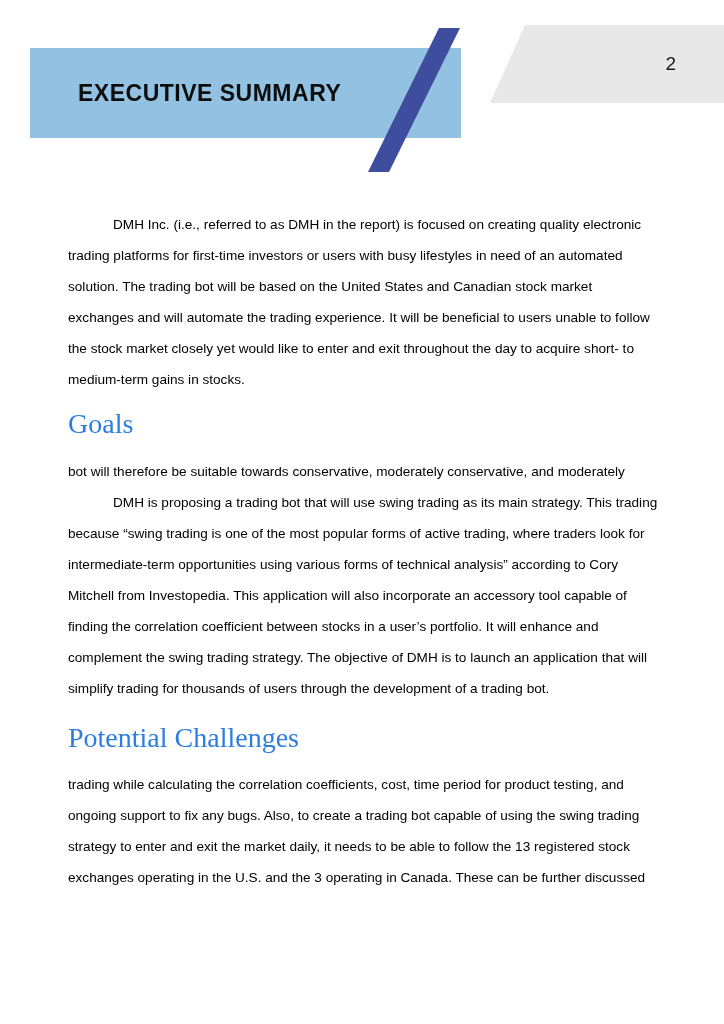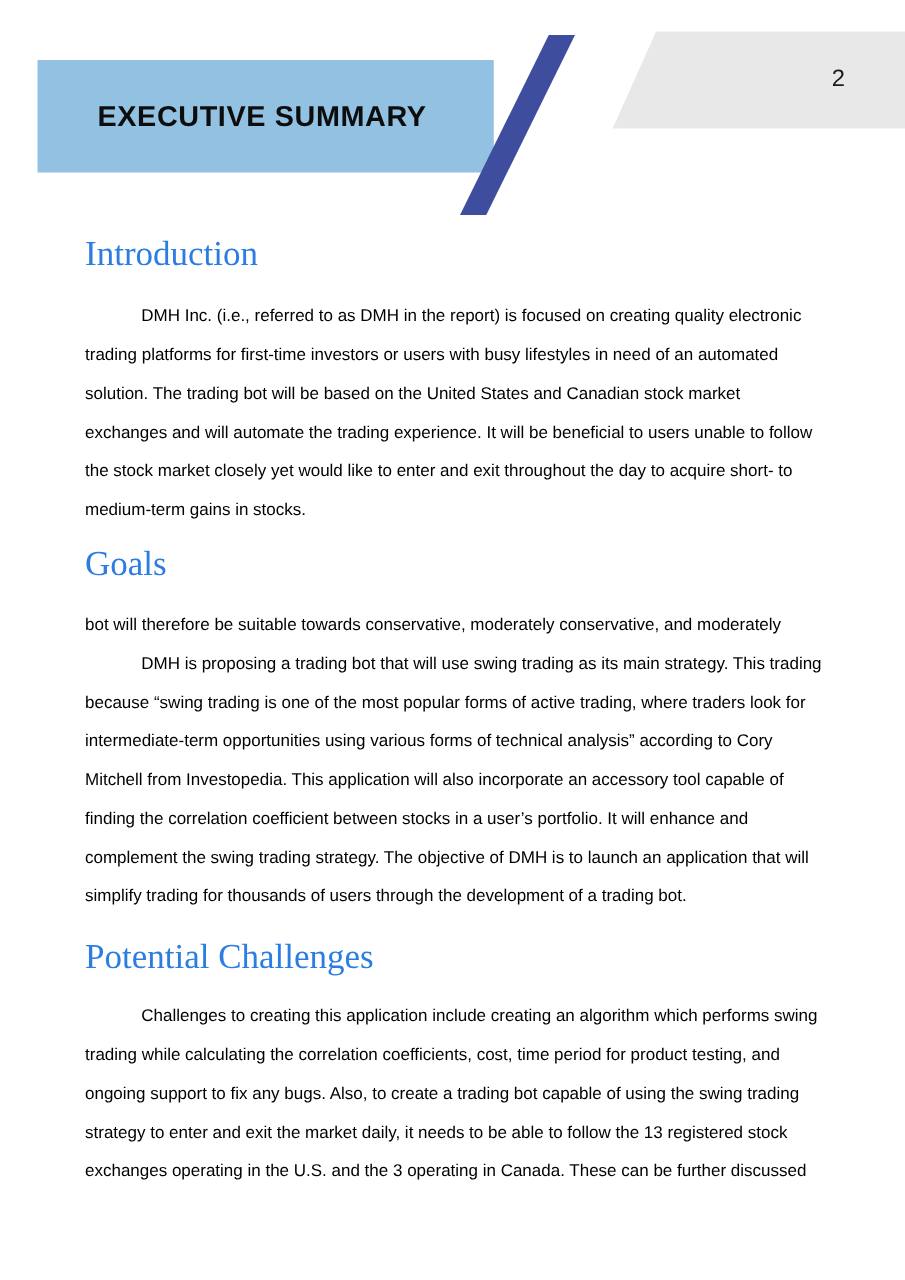--- a/index.html
+++ b/index.html
@@ -13,21 +13,21 @@
     position:relative;
     width:724px;height:1024px;
     background:#ffffff;
     overflow:hidden;
     font-family:"Liberation Sans", sans-serif;
     color:#000;
   }
   
   .banner{
     position:absolute;left:30px;top:48px;
-    width:365px;height:90px;
+    width:431px;height:90px;
     background:var(--banner);
   }
   .banner h1{
     margin:0;
     padding-left:48px;
     line-height:90px;
     font-size:23px;
     font-weight:bold;
     letter-spacing:.5px;
     color:#0d0d0d;
@@ -94,21 +94,20 @@
     </div>
     <div class="stripe"></div>
     <div class="pagenum-tab">
       <span>2</span>
     </div>
   </header>
 
   <main>
 
     <section>
-      <h2>Introduction</h2>
       <p class="para mt-p1">
         <span class="line indent">DMH Inc. (i.e., referred to as DMH in the report) is focused on creating quality electronic</span>
         <span class="line">trading platforms for first-time investors or users with busy lifestyles in need of an automated</span>
         <span class="line">solution. The trading bot will be based on the United States and Canadian stock market</span>
         <span class="line">exchanges and will automate the trading experience. It will be beneficial to users unable to follow</span>
         <span class="line">the stock market closely yet would like to enter and exit throughout the day to acquire short- to</span>
         <span class="line">medium-term gains in stocks.</span>
       </p>
     </section>
 
@@ -122,21 +121,20 @@
         <span class="line">Mitchell from Investopedia. This application will also incorporate an accessory tool capable of</span>
         <span class="line">finding the correlation coefficient between stocks in a user’s portfolio. It will enhance and</span>
         <span class="line">complement the swing trading strategy. The objective of DMH is to launch an application that will</span>
         <span class="line">simplify trading for thousands of users through the development of a trading bot.</span>
       </p>
     </section>
 
     <section>
       <h2 class="mt-h3">Potential Challenges</h2>
       <p class="para mt-p3">
-        <span class="line indent">Challenges to creating this application include creating an algorithm which performs swing</span>
         <span class="line">trading while calculating the correlation coefficients, cost, time period for product testing, and</span>
         <span class="line">ongoing support to fix any bugs. Also, to create a trading bot capable of using the swing trading</span>
         <span class="line">strategy to enter and exit the market daily, it needs to be able to follow the 13 registered stock</span>
         <span class="line">exchanges operating in the U.S. and the 3 operating in Canada. These can be further discussed</span>
       </p>
     </section>
 
   </main>
 </div>
 

